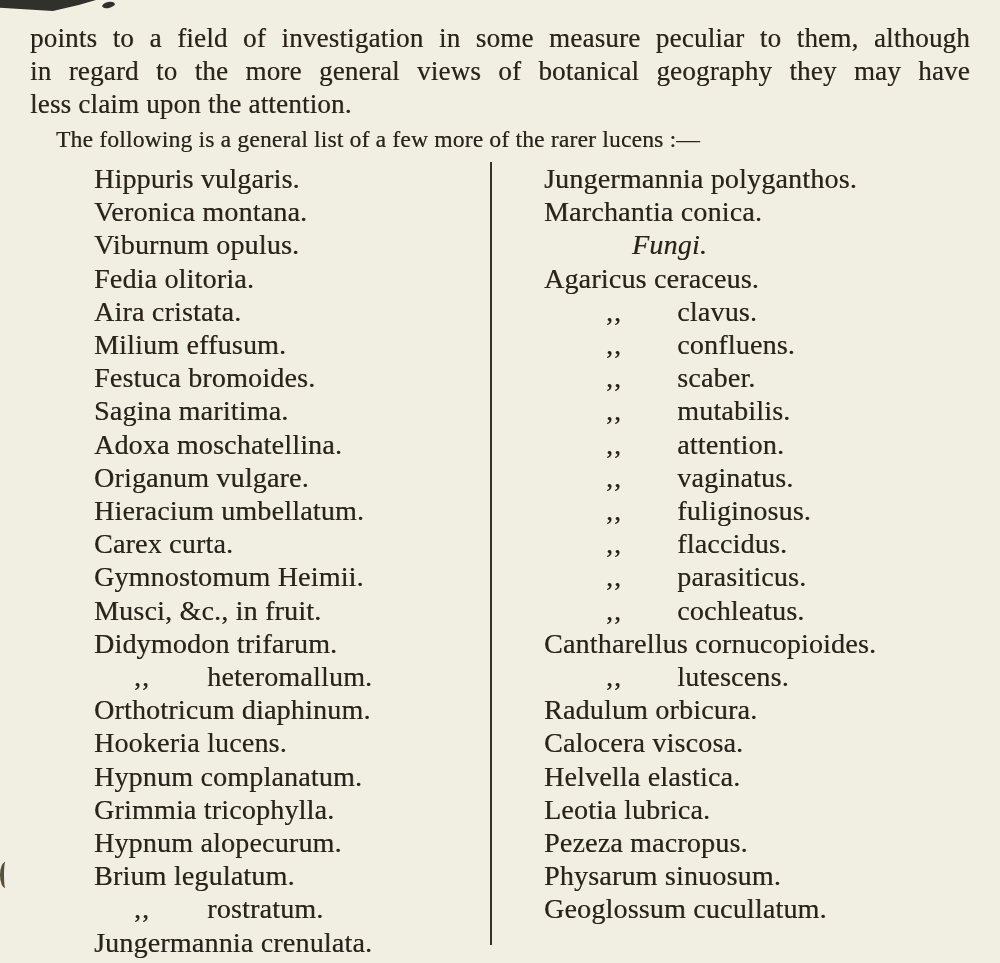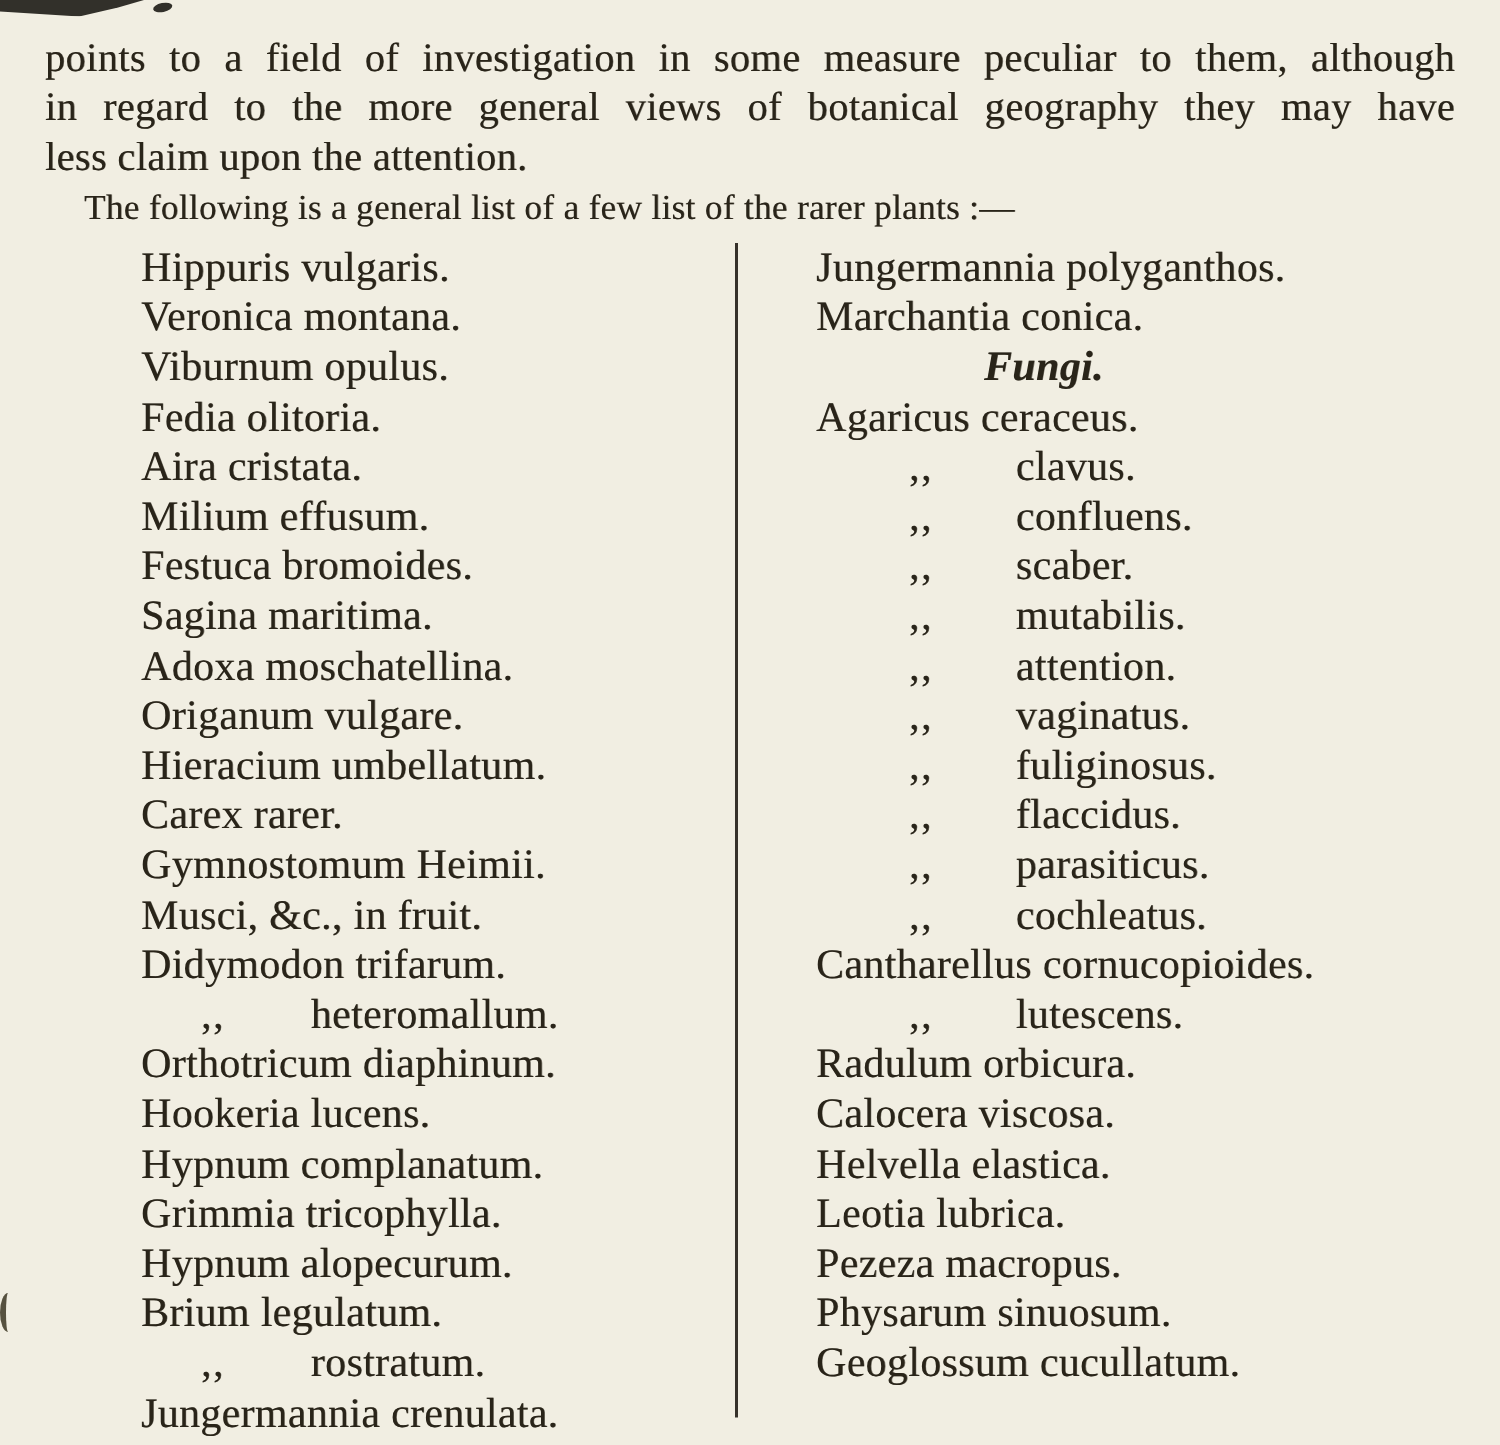--- a/index.html
+++ b/index.html
@@ -60,21 +60,21 @@
   }
   .row { white-space: nowrap; }
   .row .ditto { display: none; }
   .row.has-ditto .ditto {
     display: inline-block;
     letter-spacing: 1px;
   }
   .left .row.has-ditto .ditto { margin-left: 40px; width: 66px; }
   .right .row.has-ditto .ditto { margin-left: 62px; width: 64px; }
   .row.heading { font-style: italic; }
-  .right .row.heading { margin-left: 112px; font-weight: bold; }
+  .right .row.heading { margin-left: 88px; }
 
   .artifact { position: absolute; background: #32302a; }
   #art-top {
     top: 0; left: 0; width: 96px; height: 11px;
     clip-path: polygon(0 0, 100% 0, 82% 45%, 55% 100%, 0 70%);
   }
   #art-top2 {
     top: 2px; left: 102px; width: 13px; height: 6px;
     border-radius: 50%;
     transform: rotate(-12deg);
@@ -94,21 +94,21 @@
 <div class="artifact" id="art-left"></div>
 
 <div class="page">
 
   <div class="paragraph">
     <div class="pline just">points to a field of investigation in some measure peculiar to them, although</div>
     <div class="pline just">in regard to the more general views of botanical geography they may have</div>
     <div class="pline">less claim upon the attention.</div>
   </div>
 
-  <div class="intro">The following is a general list of a few list of the rarer plants :—</div>
+  <div class="intro">The following is a general list of a few more of the rarer lucens :—</div>
 
   <div class="list-area">
     <div class="col left" id="left-col">
   <div class="row">
     
     <span class="plant">Hippuris vulgaris.</span>
   </div>
 
   <div class="row">
     
@@ -155,21 +155,21 @@
     <span class="plant">Origanum vulgare.</span>
   </div>
 
   <div class="row">
     
     <span class="plant">Hieracium umbellatum.</span>
   </div>
 
   <div class="row">
     
-    <span class="plant">Carex rarer.</span>
+    <span class="plant">Carex curta.</span>
   </div>
 
   <div class="row">
     
     <span class="plant">Gymnostomum Heimii.</span>
   </div>
 
   <div class="row">
     
     <span class="plant">Musci, &amp;c., in fruit.</span>

